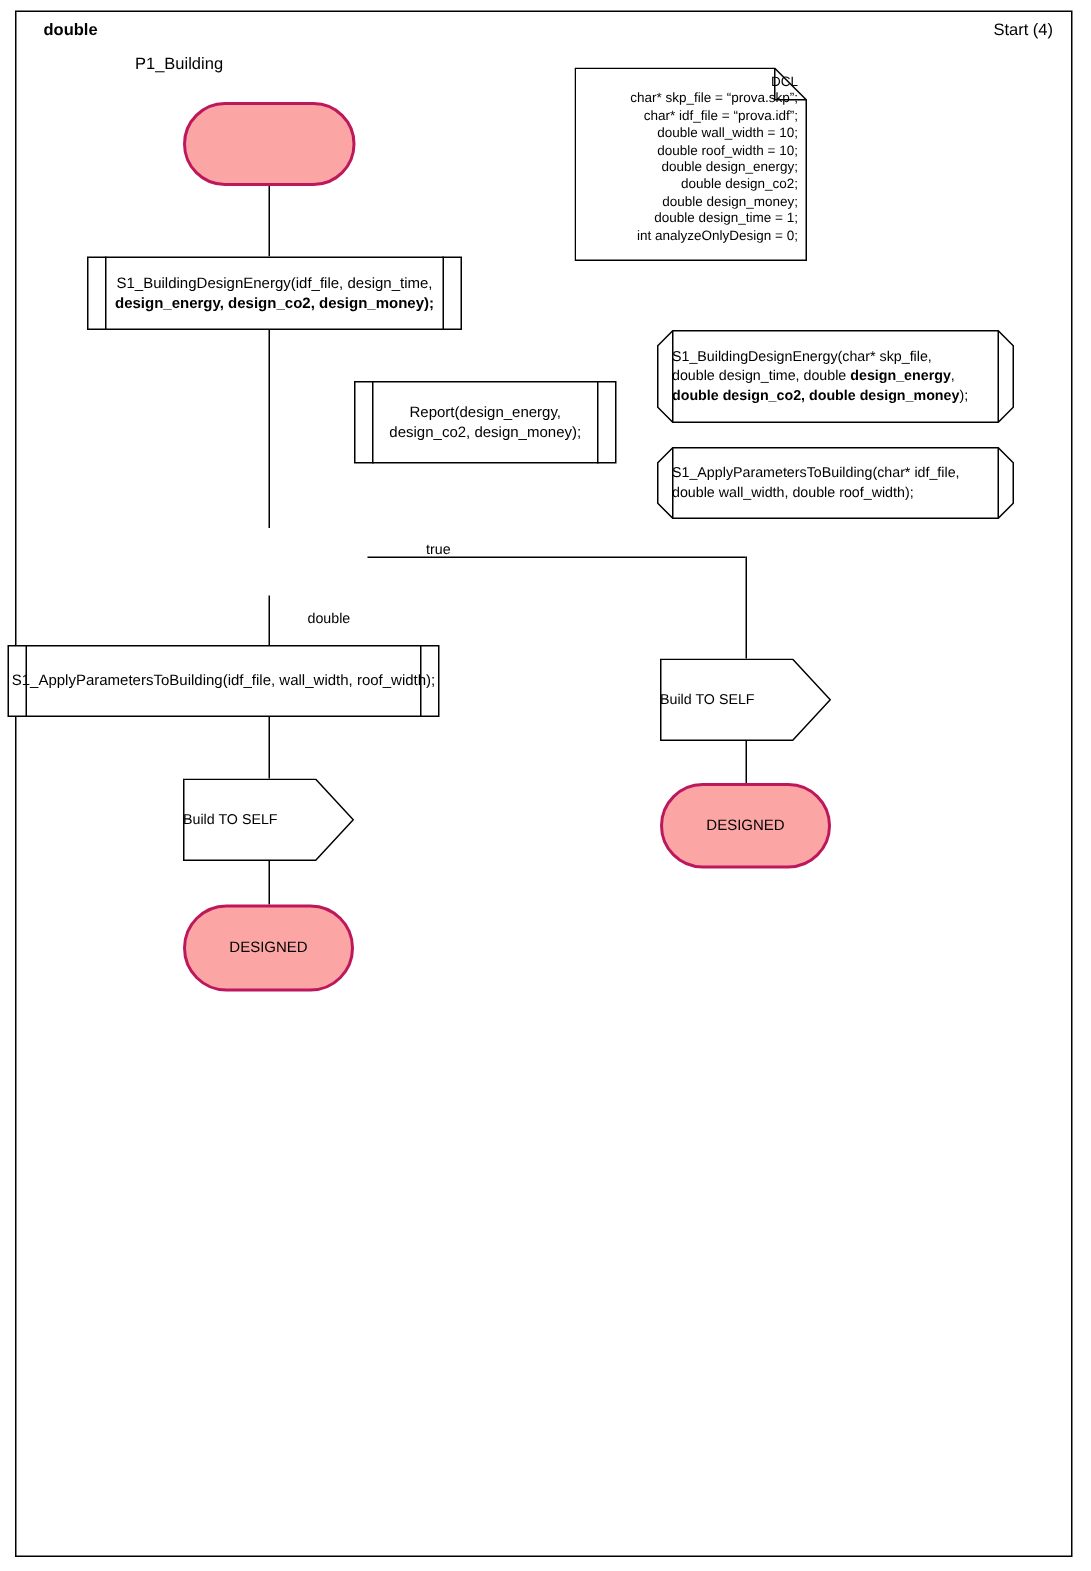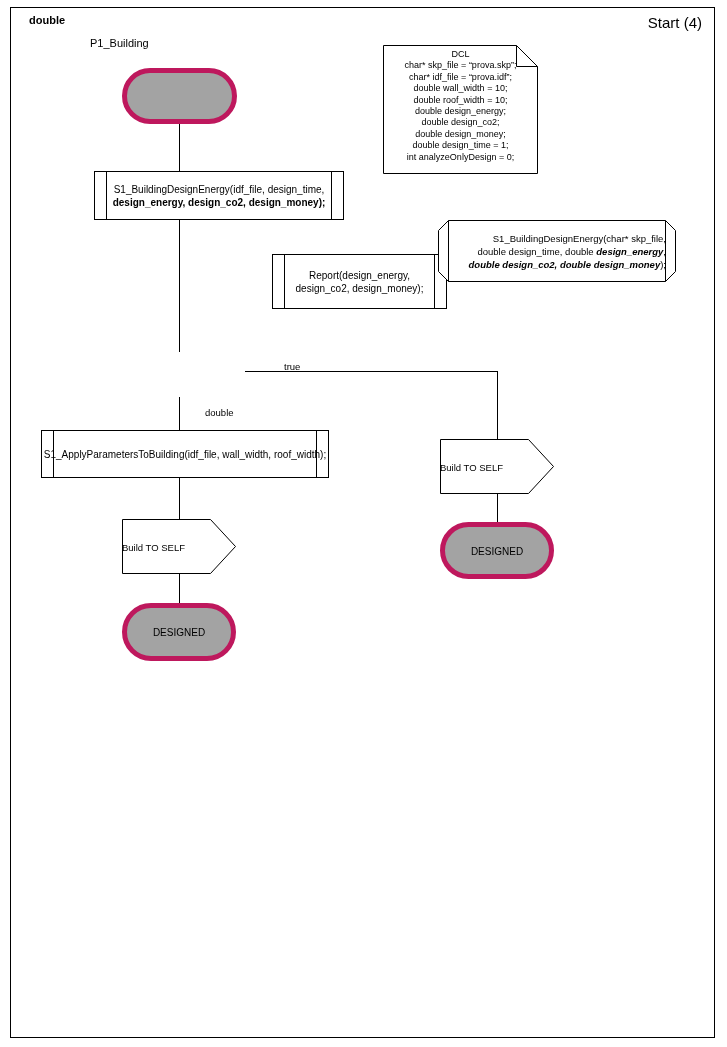--- a/index.html
+++ b/index.html
@@ -50,21 +50,21 @@
     left: 70px;
     top: 0;
     font-size: 11px;
     white-space: nowrap;
     margin-top: 23px;
   }
   #header .hdr-right {
     position: absolute;
     right: 5px;
     top: 0;
-    font-size: 15px;
+    font-size: 11px;
     white-space: nowrap;
   }
 
   
   .node {
     position: absolute;
     box-sizing: border-box;
   }
   .node .lbl {
     position: absolute;
@@ -73,30 +73,29 @@
     transform: translateY(-50%);
     width: 100%;
     text-align: center;
     font-size: 10px;
     line-height: 13px;
     white-space: pre-line;
   }
 
   
   .stadium {
-    border: 5px solid #be185d;
+    border: 2px solid #be185d;
     border-radius: 34px / 34px;
-    background: #a3a3a3;
+    background: #fca5a5;
   }
 
   
   .subroutine {
     border: 1px solid #000000;
     background: #ffffff;
-    margin-left: 36px;
   }
   .subroutine::before,
   .subroutine::after {
     content: "";
     position: absolute;
     top: -1px;
     bottom: -1px;
     width: 0;
     border-left: 1px solid #000000;
   }
@@ -138,38 +137,38 @@
   .note { position: absolute; }
   .note svg { position: absolute; left: 0; top: 0; }
   .note .note-text {
     position: absolute;
     left: 6px;
     top: 4px;
     width: calc(100% - 12px);
     font-size: 9px;
     line-height: 11.4px;
     white-space: pre-line;
-    text-align: center;
+    text-align: right;
   }
 
   
   .annot { position: absolute; }
   .annot svg { position: absolute; left: 0; top: 0; }
   .annot .lbl {
     position: absolute;
     left: 10px;
     top: 50%;
     transform: translateY(-50%);
     width: calc(100% - 20px);
-    text-align: right;
+    text-align: left;
     font-size: 9.5px;
     line-height: 13px;
     white-space: pre-line;
   }
-  .annot .lbl b { font-weight: bold; font-style: italic; }
+  .annot .lbl b { font-weight: bold; }
 
   
   .conn {
     position: absolute;
     background: #000000;
   }
   .conn-v { width: 1px; }
   .conn-h { height: 1px; }
 
   .edge-label {
@@ -229,20 +228,28 @@
 
   <div class="annot" style="left:438px; top:220px; width:238px; height:62px;">
     <svg width="238" height="62" viewBox="0 0 238 62">
       <path d="M10.5 0.5 H227.5 L237.5 10.5 V51.5 L227.5 61.5 H10.5 L0.5 51.5 V10.5 Z" fill="#ffffff" stroke="#000000" stroke-width="1"></path>
       <path d="M10.5 0.5 V61.5" fill="none" stroke="#000000" stroke-width="1"></path>
       <path d="M227.5 0.5 V61.5" fill="none" stroke="#000000" stroke-width="1"></path>
     </svg>
     <span class="lbl"><span>S1_BuildingDesignEnergy(char* skp_file,</span><br><span>double design_time, double </span><b>design_energy</b><span>,</span><br><b>double design_co2, double design_money</b><span>);</span></span>
   </div>
 
+  <div class="annot" style="left:438px; top:298px; width:238px; height:48px;">
+    <svg width="238" height="48" viewBox="0 0 238 48">
+      <path d="M10.5 0.5 H227.5 L237.5 10.5 V37.5 L227.5 47.5 H10.5 L0.5 37.5 V10.5 Z" fill="#ffffff" stroke="#000000" stroke-width="1"></path>
+      <path d="M10.5 0.5 V47.5" fill="none" stroke="#000000" stroke-width="1"></path>
+      <path d="M227.5 0.5 V47.5" fill="none" stroke="#000000" stroke-width="1"></path>
+    </svg>
+    <span class="lbl"><span>S1_ApplyParametersToBuilding(char* idf_file,</span><br><span>double wall_width, double roof_width);</span></span>
+  </div>
 
 
   <div class="conn conn-h" style="left:245px; top:371px; width:252px;"></div>
   <div class="conn conn-v" style="left:497px; top:371px; height:68px;"></div>
   <span class="edge-label" style="left:268px; top:361px;">true</span>
 
   <div class="conn conn-v" style="left:179px; top:397px; height:33px;"></div>
   <span class="edge-label" style="left:189px; top:407px;">double</span>
 
   <div class="node subroutine" style="left:5px; top:430px; width:288px; height:48px;">

